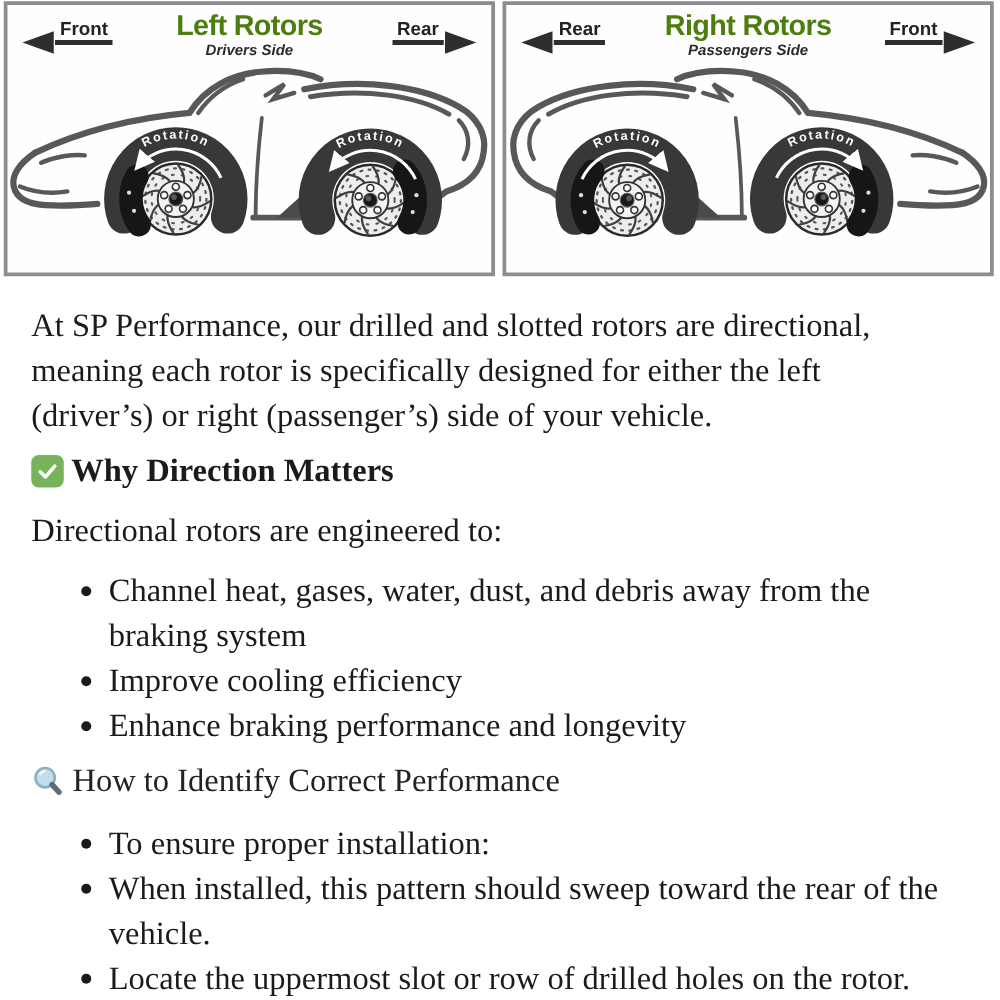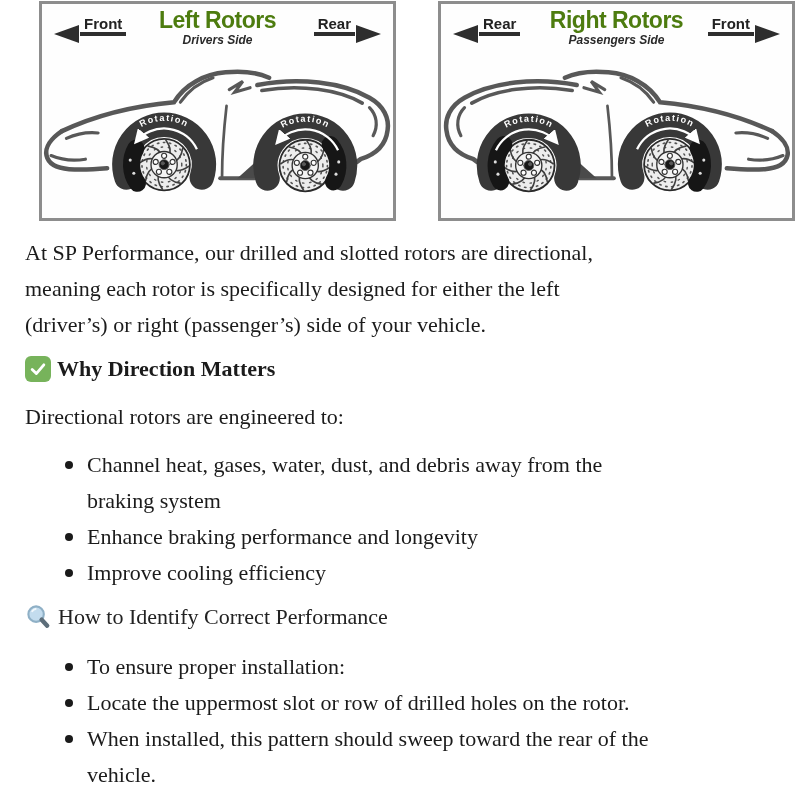--- a/index.html
+++ b/index.html
@@ -2,38 +2,38 @@
 <html><head>
 <meta charset="utf-8">
 <style>
   html,body{margin:0;padding:0;background:#fff;}
   .page{position:relative;width:800px;height:800px;background:#fff;overflow:hidden;
         font-family:"Liberation Serif",serif;color:#1b1b1b;}
 
   
   .panels{position:absolute;top:1px;left:3px;width:792px;height:220px;display:flex;gap:6px;}
   .panel{position:relative;flex:1;border:3px solid #8d8d8d;background:#fefefe;
-         font-family:"Liberation Sans",sans-serif;margin-left:36px;}
+         font-family:"Liberation Sans",sans-serif;}
   .ptitle{position:absolute;top:3px;left:0;width:100%;text-align:center;
           font-weight:800;font-size:23px;letter-spacing:-0.5px;color:#4d7c0f;}
   .psub{position:absolute;top:29px;left:0;width:100%;text-align:center;
         font-style:italic;font-weight:700;font-size:12px;color:#2a2a2a;}
   .dirlab{position:absolute;top:11px;font-weight:700;font-size:15px;color:#222;
           border-bottom:4px solid #2e2e2e;padding:0 4px 0 4px;line-height:17px;}
   .dirlab.at-left{left:38px;}
   .dirlab.at-right{right:38px;}
   .tri{position:absolute;width:0;height:0;border-top:9px solid transparent;
        border-bottom:9px solid transparent;bottom:-11px;}
   .tri.point-left{border-right:25px solid #2e2e2e;left:-26px;}
   .tri.point-right{border-left:25px solid #2e2e2e;right:-26px;}
   .car-svg{position:absolute;left:0;bottom:0;width:100%;height:170px;}
 
   
-  .article{position:absolute;top:222px;left:0;width:800px;padding:0 10px 0 25px;
-           box-sizing:border-box;font-size:22px;line-height:36px;}
+  .article{position:absolute;top:222px;left:0;width:800px;padding:8px 10px 0 25px;
+           box-sizing:border-box;font-size:26px;line-height:36px;}
   .intro{margin:13px 0 0 0;white-space:pre-line;}
   .hrow{display:flex;align-items:center;gap:6px;margin-top:8px;height:36px;}
   .hrow .htext{font-weight:700;}
   .hrow.h2 .htext{font-weight:400;color:#222;}
   .check-box{width:26px;height:26px;border-radius:6px;background:#77b35b;flex:0 0 auto;
              display:inline-flex;align-items:center;justify-content:center;}
   .lead{margin:12px 0 0 0;}
   ul.blist{list-style:none;margin:12px 0 0 0;padding:0 0 0 62px;}
   ul.blist li{position:relative;white-space:pre-line;margin:0;}
   ul.blist li::before{content:"";position:absolute;left:-22px;top:14px;width:8px;height:8px;
@@ -174,36 +174,36 @@
         </svg>
       </span>
       <span class="htext">Why Direction Matters</span>
     </div>
 
     <p class="lead">Directional rotors are engineered to:</p>
 
     <ul class="blist">
       <li>Channel heat, gases, water, dust, and debris away from the
 braking system</li>
+      <li>Improve cooling efficiency</li>
       <li>Enhance braking performance and longevity</li>
-      <li>Improve cooling efficiency</li>
     </ul>
 
     <div class="hrow h2">
       <span style="display:inline-flex;">
         <svg width="27" height="27" viewBox="0 0 28 28">
           <circle cx="11.5" cy="10.5" r="8" fill="#c3dcee" stroke="#8fb0c6" stroke-width="2.2"></circle>
           <path d="M 7.5,7.5 A 5.4 5.4 0 0 1 11,5.2" stroke="#f2f8fc" stroke-width="2" fill="none" stroke-linecap="round"></path>
           <line x1="17.3" y1="16.3" x2="23" y2="22.5" stroke="#5d6e7a" stroke-width="4.6" stroke-linecap="round"></line>
         </svg>
       </span>
       <span class="htext">How to Identify Correct Performance</span>
     </div>
 
     <ul class="blist" style="margin-top:14px">
       <li>To ensure proper installation:</li>
-      <li>Locate the uppermost slot or row of drilled holes on the rotor.</li>
       <li>When installed, this pattern should sweep toward the rear of the
 vehicle.</li>
+      <li>Locate the uppermost slot or row of drilled holes on the rotor.</li>
     </ul>
 
   </div>
 </div>
 
 </body></html>

